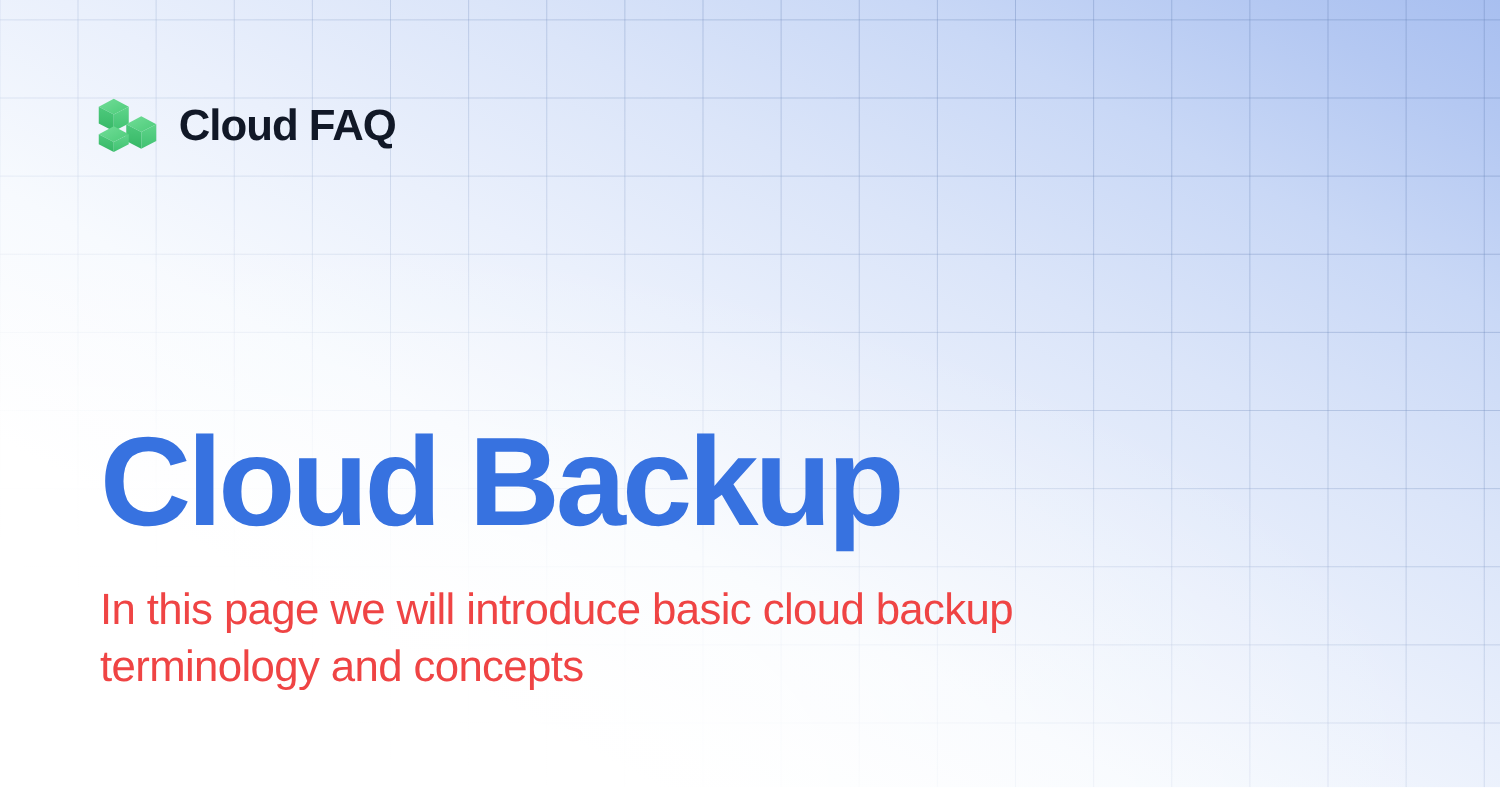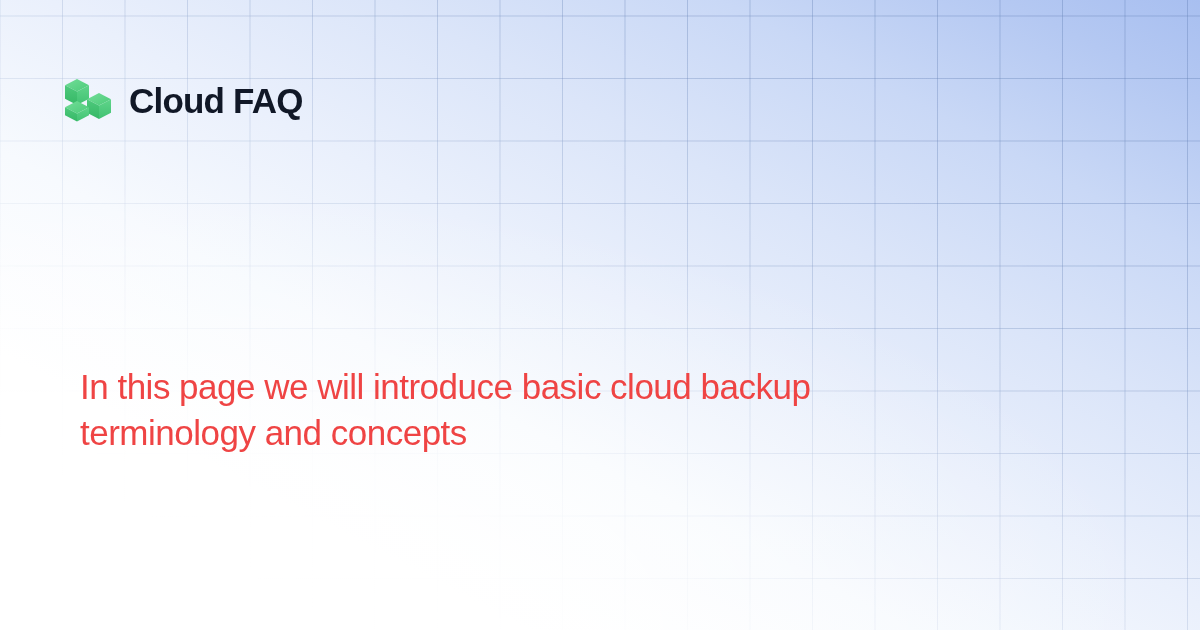--- a/index.html
+++ b/index.html
@@ -69,21 +69,21 @@
     background: radial-gradient(120% 95% at 6% 100%,
       rgba(255,255,255,0.97) 0%,
       rgba(255,255,255,0.72) 30%,
       rgba(255,255,255,0.22) 55%,
       rgba(255,255,255,0) 76%);
   }
 
   
   .brand {
     position: absolute;
-    left: 64px;
+    left: 78px;
     top: 76px;
     display: flex;
     align-items: center;
     gap: 17px;
   }
   .brand-logo {
     width: 48px;
     height: 48px;
     display: block;
     flex: none;
@@ -164,16 +164,17 @@
       <g>
         <polygon points="13,25 25,31.3 13,37.6 1,31.3" fill="url(#cubeTop)"></polygon>
         <polygon points="1,31.3 13,37.6 13,45.6 1,39.3" fill="url(#cubeLeft)"></polygon>
         <polygon points="25,31.3 25,39.3 13,45.6 13,37.6" fill="url(#cubeRight)"></polygon>
       </g>
     </svg>
     <span class="brand-name">Cloud FAQ</span>
   </div>
 
   <div class="headline">
+    <h1 class="headline-title">Cloud Backup</h1>
     <p class="headline-subtitle">In this page we will introduce basic cloud backup terminology and concepts</p>
   </div>
 
 </div>
 
 </body></html>

